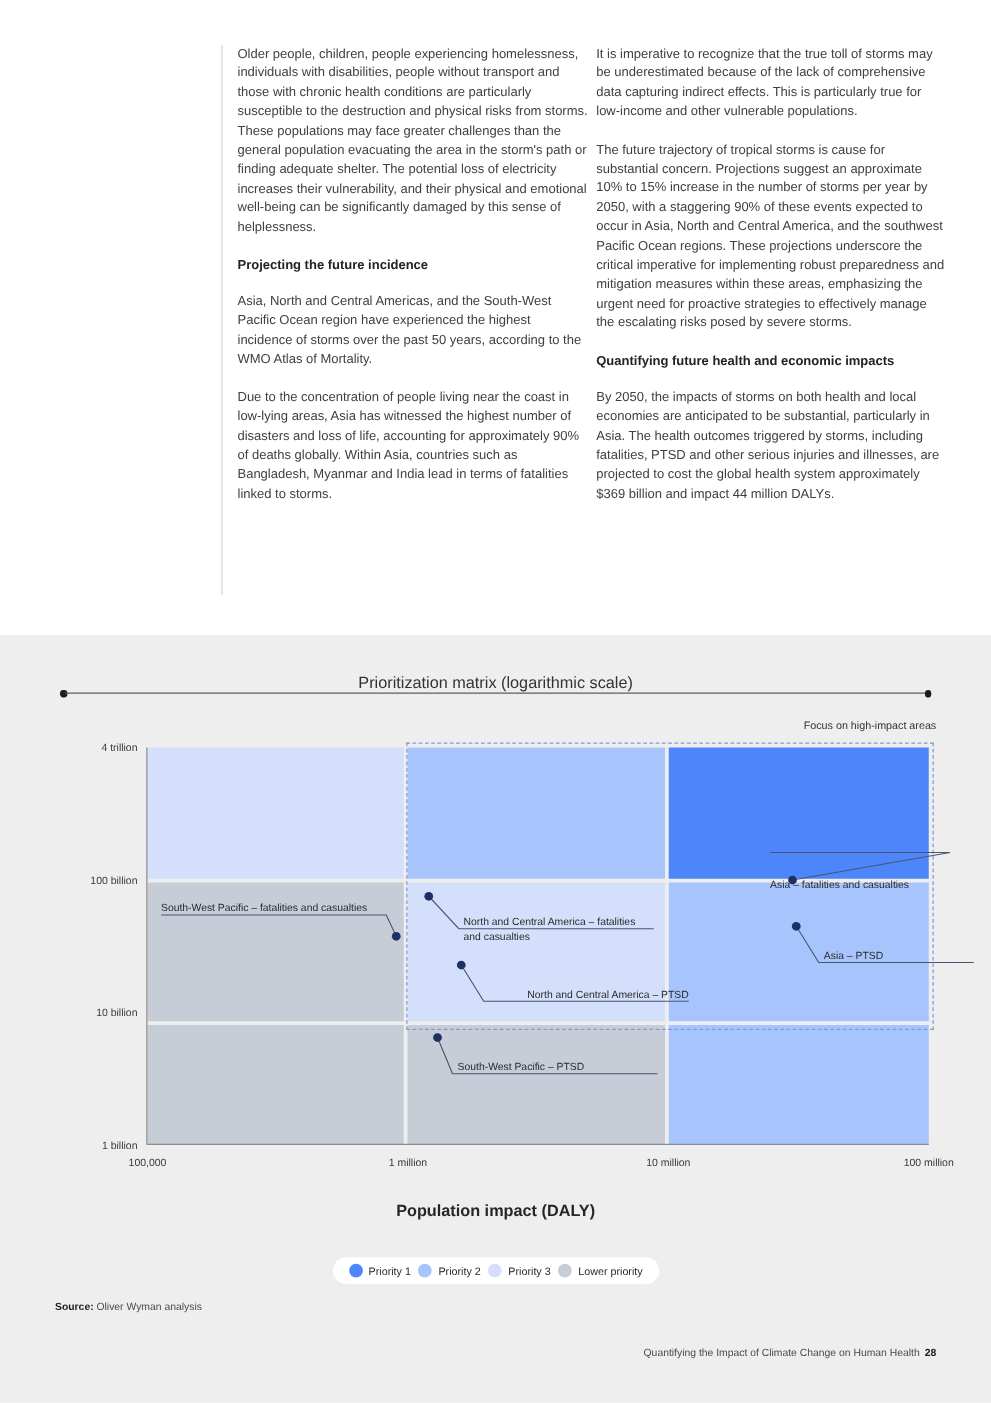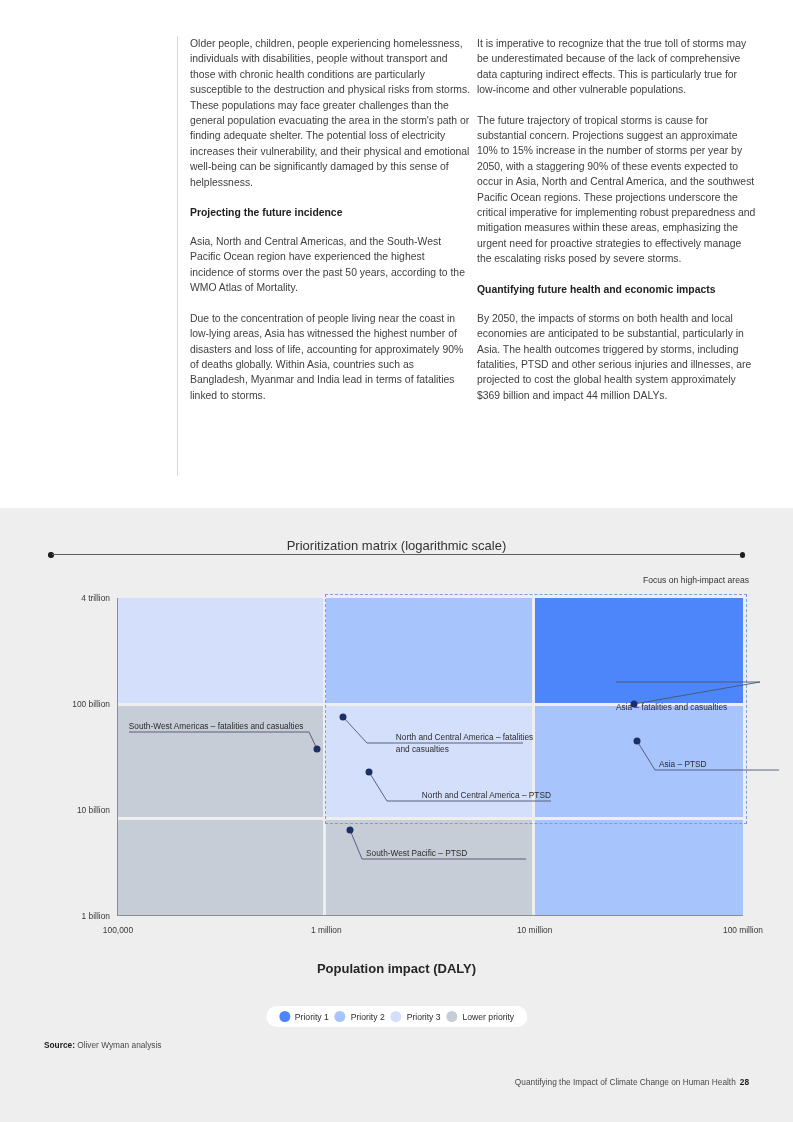--- a/index.html
+++ b/index.html
@@ -170,35 +170,35 @@
     </svg>
   </div>
 <div class="dp" title="Asia – PTSD" style="left: 637.034px; top: 740.759px;"></div>
 <div class="lbl" style="width: 120px; left: 659.034px; top: 758.759px;">Asia – PTSD</div>
 <div class="leader" style="left: 631.034px; top: 734.759px;">
     <svg width="156" height="44">
     <polyline points="6,6 24,35 148,35" fill="none" stroke="#4a5570" stroke-width="0.9"></polyline>
     </svg>
   </div>
 <div class="dp" title="North and Central America – fatalities and casualties" style="left: 342.829px; top: 717.244px;"></div>
-<div class="lbl" style="width: 152px; left: 370.829px; top: 732.244px; margin-left: 25px;">North and Central America – fatalities and casualties</div>
+<div class="lbl" style="width: 152px; left: 370.829px; top: 732.244px;">North and Central America – fatalities and casualties</div>
 <div class="leader" style="left: 336.829px; top: 711.244px;">
     <svg width="194" height="41">
     <polyline points="6,6 30,32 186,32" fill="none" stroke="#4a5570" stroke-width="0.9"></polyline>
     </svg>
   </div>
 <div class="dp" title="North and Central America – PTSD" style="left: 368.858px; top: 771.657px;"></div>
 <div class="lbl" style="width: 160px; left: 390.858px; top: 789.657px; padding-left: 31px;">North and Central America – PTSD</div>
 <div class="leader" style="left: 362.858px; top: 765.657px;">
     <svg width="196" height="44">
     <polyline points="6,6 24,35 187.99999999999994,35" fill="none" stroke="#4a5570" stroke-width="0.9"></polyline>
     </svg>
   </div>
 <div class="dp" title="South-West Pacific – fatalities and casualties" style="left: 316.801px; top: 748.543px;"></div>
-<div class="lbl" style="width: 186px; left: 128.801px; top: 720.543px;">South-West Americas – fatalities and casualties</div>
+<div class="lbl" style="width: 186px; left: 128.801px; top: 720.543px;">South-West Pacific – fatalities and casualties</div>
 <div class="leader" style="left: 122.801px; top: 714.543px;">
     <svg width="388" height="54">
     <polyline points="194,34 186,17 6,17" fill="none" stroke="#4a5570" stroke-width="0.9"></polyline>
     </svg>
   </div>
 <div class="dp" title="South-West Pacific – PTSD" style="left: 350.072px; top: 829.831px;"></div>
 <div class="lbl" style="width: 160px; left: 366.072px; top: 847.831px;">South-West Pacific – PTSD</div>
 <div class="leader" style="left: 344.072px; top: 823.831px;">
     <svg width="190" height="44">
     <polyline points="6,6 18,35 182,35" fill="none" stroke="#4a5570" stroke-width="0.9"></polyline>

